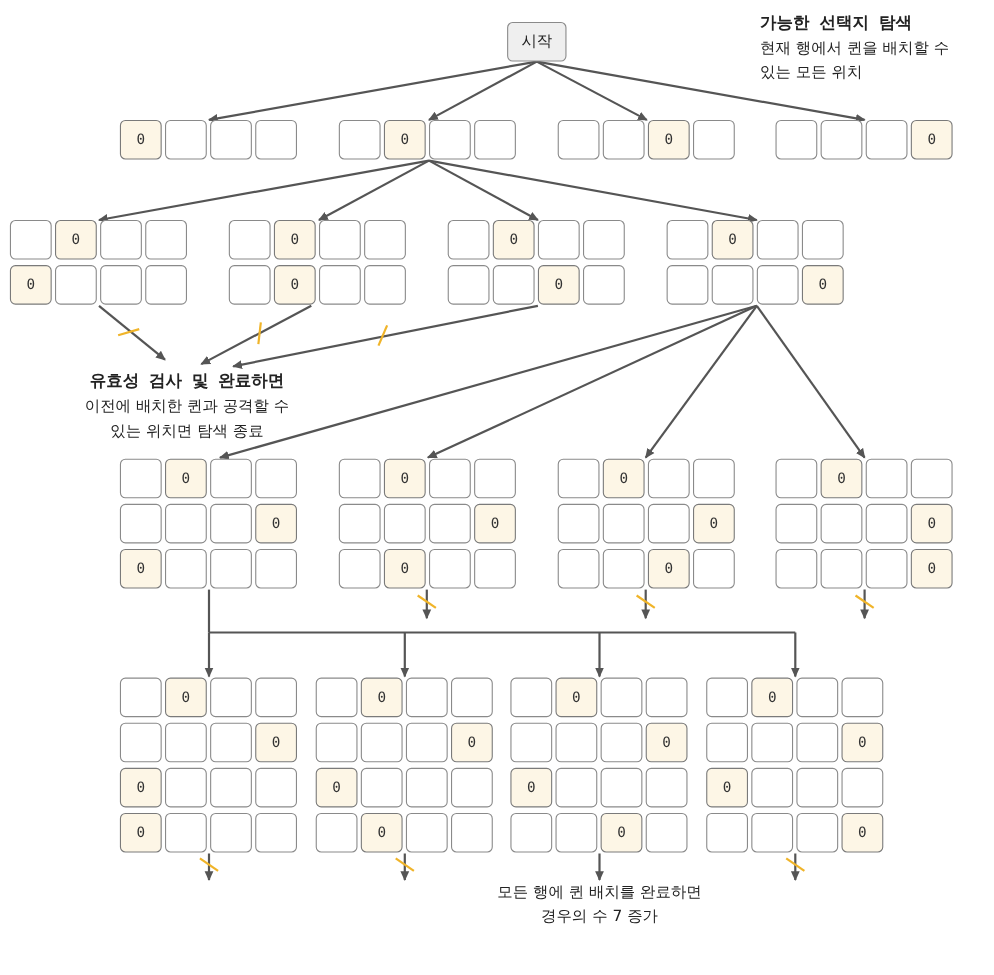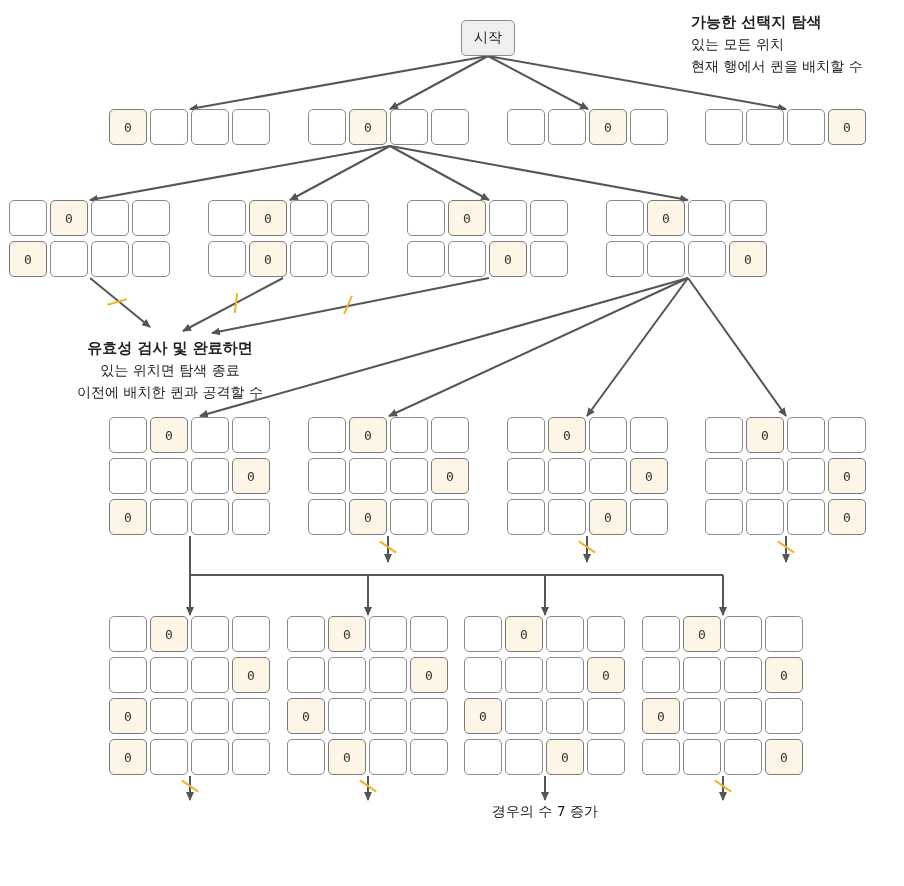--- a/index.html
+++ b/index.html
@@ -11,21 +11,21 @@
     .cell { position: absolute; width: 38px; height: 36px; box-sizing: border-box;
             border: 1.5px solid #8a8a8a; border-radius: 5px; background: #ffffff;
             display: flex; align-items: center; justify-content: center;
             font-family: "DejaVu Sans Mono", "Liberation Mono", monospace; font-size: 13px; color: #333; }
     .cell.queen { background: #fdf6e6; border-color: #7a7a7a; }
     .start-box { position: absolute; left: 461px; top: 20px; width: 54px; height: 36px;
                  box-sizing: border-box; border: 1.5px solid #8a8a8a; border-radius: 5px;
                  background: #efefef; display: flex; align-items: center; justify-content: center;
                  font-size: 14px; color: #222; }
     .note { position: absolute; color: #222; font-size: 14px; line-height: 22px; }
-    .note .title { font-weight: bold; font-size: 15px; }
+    .note .title { font-weight: bold; font-size: 15px; font-family: Liberation Mono, monospace; }
     .note-right { left: 691px; top: 11px; text-align: left; }
     .note-left { left: 40px; top: 337px; width: 260px; text-align: center; }
     .note-bottom { left: 420px; top: 800px; width: 250px; text-align: center; }
   </style>
 </head>
 <body>
 
 <div id="stage">
   <svg id="edges" width="904" height="886">
     <defs>
@@ -270,26 +270,27 @@
         <div class="cell" style="left: 123px; top: 82px;"></div>
         <div class="cell" style="left: 0px; top: 123px;"></div>
         <div class="cell" style="left: 41px; top: 123px;"></div>
         <div class="cell" style="left: 82px; top: 123px;"></div>
         <div class="cell queen" style="left: 123px; top: 123px;">0</div>
       </div>
     </div>
 
   <div class="note note-right">
     <div class="title">가능한 선택지 탐색</div>
+    <div>현재 행에서 퀸을 배치할 수</div>
     <div>있는 모든 위치</div>
-    <div>현재 행에서 퀸을 배치할 수</div>
   </div>
 
   <div class="note note-left">
     <div class="title">유효성 검사 및 완료하면</div>
+    <div>이전에 배치한 퀸과 공격할 수</div>
     <div>있는 위치면 탐색 종료</div>
-    <div>이전에 배치한 퀸과 공격할 수</div>
   </div>
 
   <div class="note note-bottom">
+    <div>모든 행에 퀸 배치를 완료하면</div>
     <div>경우의 수 7 증가</div>
   </div>
 </div>
 
 </body></html>

